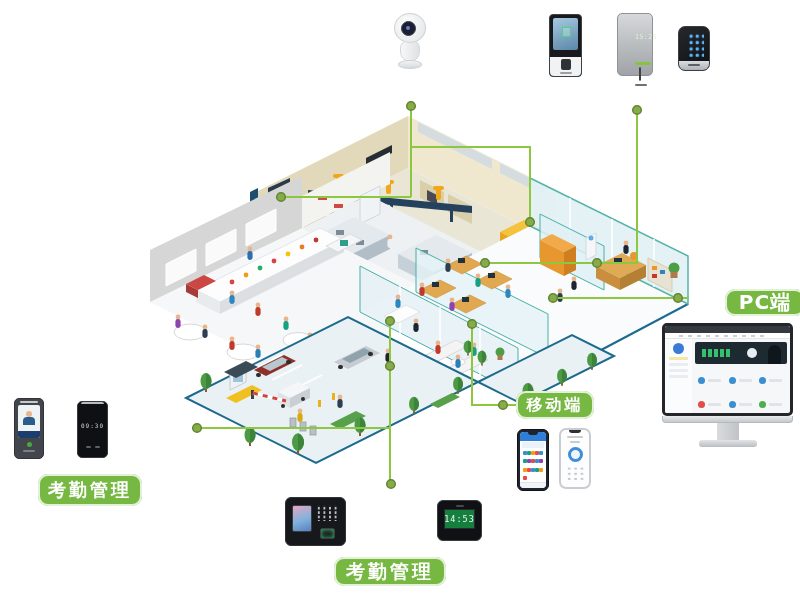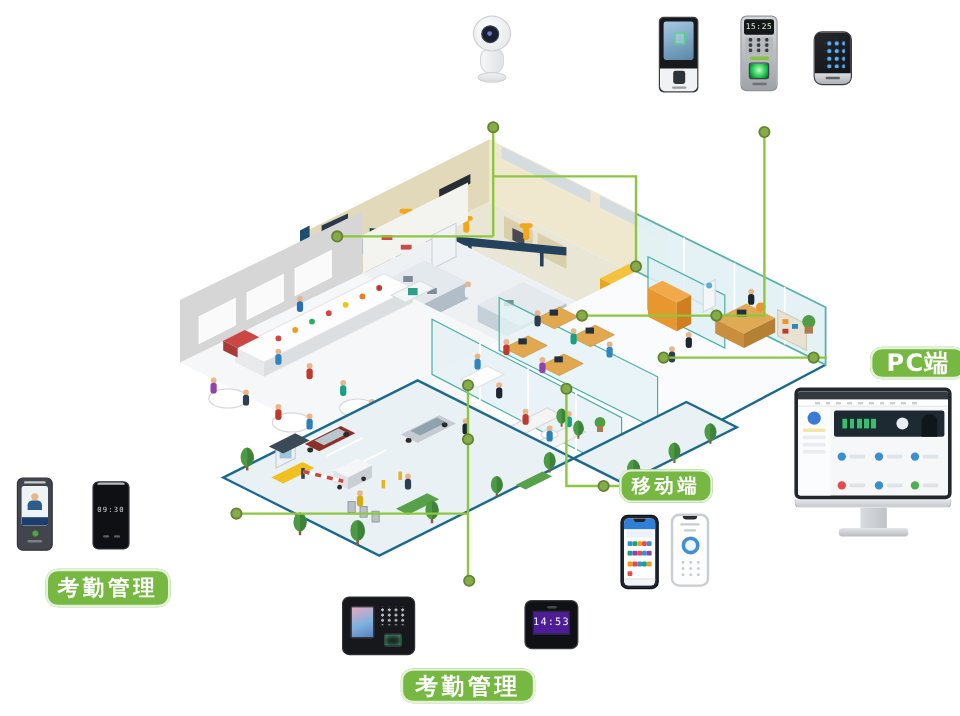--- a/index.html
+++ b/index.html
@@ -36,21 +36,21 @@
   
   .ft{left:549px;top:14px;width:33px;height:63px;background:#17191d;border:1px solid #3c3f44;border-radius:4px;position:absolute;}
   .ft-screen{margin:3px 3px 0;height:32px;background:linear-gradient(160deg,#a6c9e2,#5b87a8);border-radius:2px;position:relative;}
   .ft-face{position:absolute;left:9px;top:9px;width:9px;height:10px;border:1px solid #41d97e;background:rgba(255,255,255,.25);}
   .ft-bottom{position:absolute;left:0;right:0;bottom:0;height:19px;background:#f1f2f3;border-radius:0 0 4px 4px;}
   .ft-reader{width:10px;height:11px;margin:2px auto 0;background:#2e3338;border-radius:2px;}
   .ft-logo{width:12px;height:2px;margin:2px auto 0;background:#9aa0a5;border-radius:1px;}
 
   
   .fp{left:617px;top:13px;width:31px;height:63px;background:linear-gradient(#d6d8da,#9fa3a7);
-      border:1px solid #8e9296;border-radius:5px;padding:2px;position:absolute;}
+      border:1px solid #8e9296;border-radius:5px;padding:17px;position:absolute;}
   .fp-screen{height:13px;background:#15171b;border-radius:2px;color:#dff3d0;font-size:6.5px;line-height:13px;
              text-align:center;letter-spacing:.5px;}
   .fp-pad{height:14px;margin:2px 1px 0;background:radial-gradient(circle,#33383d 1.3px,transparent 1.7px) 1px 0/6.8px 4.4px,#b7babd;border-radius:1px;}
   .fp-led{height:3px;width:16px;margin:2px auto 0;background:#86c440;border-radius:2px;}
   .fp-finger{height:14px;margin:2px 4px 0;background:radial-gradient(circle at 50% 45%,#c4ffc5,#17c24a 62%,#0a5f2a);
              border:1px solid #3c4246;border-radius:2px;}
   .fp-logo{height:2px;width:12px;margin:3px auto 0;background:#6d7276;border-radius:1px;}
 
   
   .kp{left:678px;top:26px;width:32px;height:45px;background:linear-gradient(145deg,#26282c,#0e0f12);
@@ -94,21 +94,21 @@
          background:linear-gradient(#2a2e33,#15181b);box-shadow:inset 0 0 4px #2fd06a;}
 
   .b2{left:367px;top:497px;width:45px;height:46px;background:#131417;border:2px solid #6b6f73;border-radius:6px;position:absolute;}
   .b2-top{width:10px;height:2px;background:#4a4e52;margin:3px auto 0;border-radius:1px;}
   .b2-screen{margin:2px 4px 0;height:22px;background:#07080a;border-radius:2px;display:flex;align-items:center;
              justify-content:center;color:#eef2f4;font-size:9px;letter-spacing:1px;}
   .b2-logo{width:16px;height:3px;margin:3px auto 0;background:#55595d;border-radius:1px;}
 
   .b3{left:437px;top:500px;width:45px;height:41px;background:#101114;border:1px solid #3a3d41;border-radius:6px;position:absolute;}
   .b3-top{width:8px;height:2px;background:#44484c;margin:4px auto 0;border-radius:1px;}
-  .b3-screen{margin:2px 6px 0;height:20px;background:#4c1d95;border:1px solid #26292d;display:flex;align-items:center;
+  .b3-screen{margin:2px 6px 0;height:20px;background:#15803d;border:1px solid #26292d;display:flex;align-items:center;
              justify-content:center;color:#f0f4f6;font-size:8.5px;letter-spacing:1px;text-align:center;}
 
   
   .ph1{left:517px;top:429px;width:32px;height:62px;background:#1e2430;border:1px solid #0f1218;border-radius:6px;padding:2px;position:absolute;}
   .ph1-screen{height:100%;background:#fff;border-radius:4px;overflow:hidden;position:relative;}
   .ph1-head{height:9px;background:#2f7fd6;}
   .ph1-notch{position:absolute;left:50%;top:0;width:10px;height:3px;margin-left:-5px;background:#1e2430;border-radius:0 0 3px 3px;}
   .ph1-banner{height:6px;background:#eaf1f8;margin:1px 2px;border-radius:1px;}
   .ph1-grid{position:absolute;left:2px;right:2px;top:18px;bottom:7px;display:flex;flex-wrap:wrap;
             align-content:space-between;justify-content:space-between;padding:1px;}

